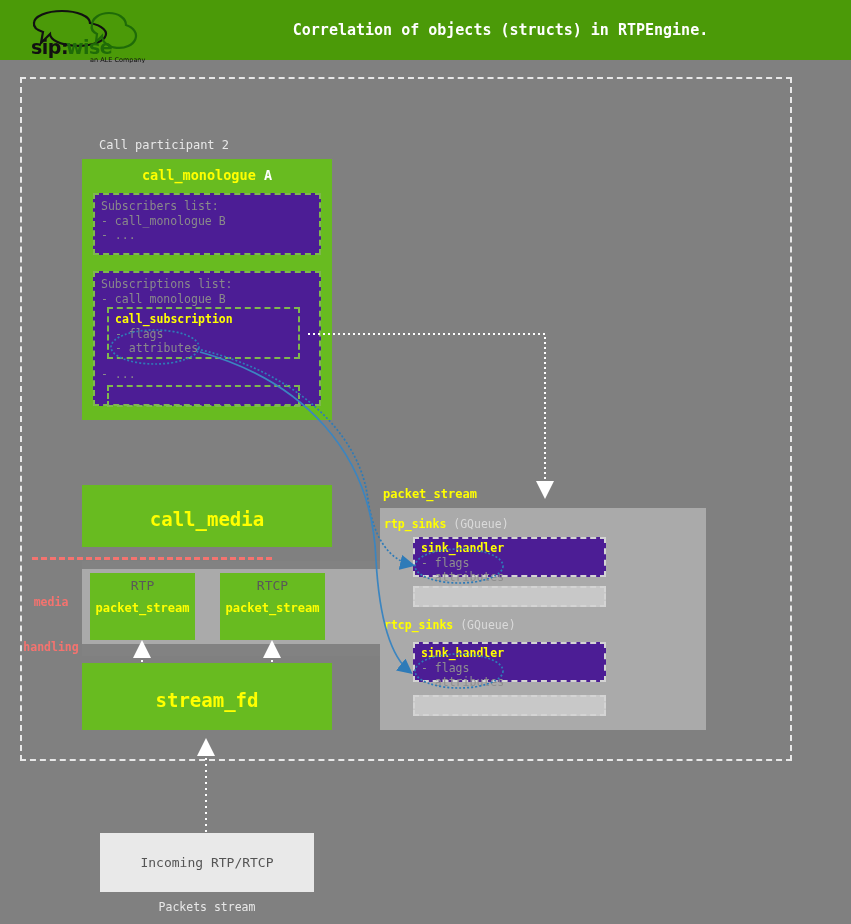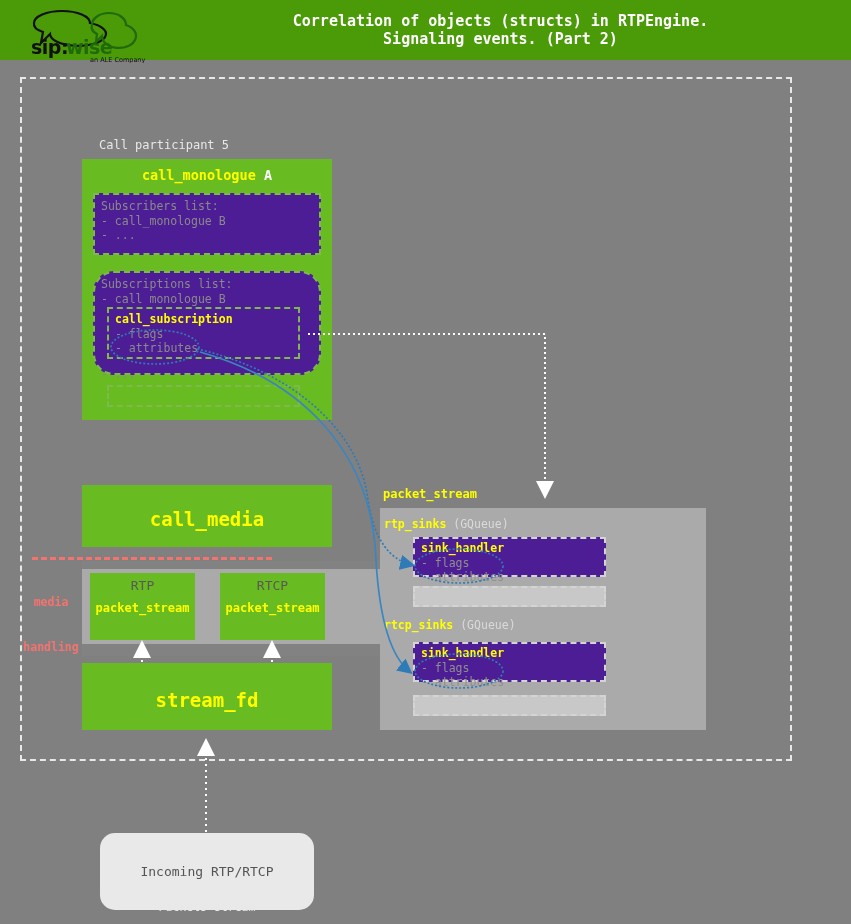--- a/index.html
+++ b/index.html
@@ -114,23 +114,23 @@
     color: #ffff00; font-size: 11.5px; font-weight: bold;
     line-height: 14.5px; white-space: pre;
   }
   .sh-box .ln {
     color: #8f8f8f; font-size: 11.5px; line-height: 14.5px; white-space: pre;
   }
   .sh-empty { position: absolute; background: #c8c8c8; border: 2px dashed #d4d4d4; }
 
   
   #incoming-box {
-    position: absolute; left: 100px; top: 833px; width: 214px; height: 77px;
+    position: absolute; left: 100px; top: 833px; width: 214px; height: 59px;
     background: #e9e9e9;
-    display: flex; align-items: center; justify-content: center; border-radius: 15px;
+    display: flex; align-items: center; justify-content: center;
   }
   #incoming-box span { color: #555555; font-size: 13px; white-space: pre; }
   #packets-label {
     position: absolute; left: 100px; top: 900px; width: 214px;
     text-align: center; color: #e8e8e8; font-size: 11.5px; white-space: pre;
   }
 
   
   #overlay { position: absolute; left: 0; top: 0; width: 851px; height: 924px; pointer-events: none; }
 </style>
@@ -146,38 +146,37 @@
       <path d="M64 18 a17 12 0 1 1 34 0 a17 12 0 1 1 -24 11 l-6 6 l1 -8 a14 9 0 0 1 -5 -9 z" fill="none" stroke="#1f6b08" stroke-width="2.2"></path>
 
       <text x="3" y="47" font-family="DejaVu Sans, sans-serif" font-size="19" font-weight="bold" fill="#111111" letter-spacing="-0.5">sip:</text>
 
       <text x="38" y="47" font-family="DejaVu Sans, sans-serif" font-size="19" font-weight="bold" fill="#1f6b08" letter-spacing="-0.5">wise</text>
       <text x="62" y="55" font-family="DejaVu Sans, sans-serif" font-size="6.5" fill="#111111">an ALE Company</text>
     </svg>
   </div>
   <div id="header-title">
     <div>Correlation of objects (structs) in RTPEngine.</div>
-    <div>Signaling events. (Part 2)</div>
   </div>
 </div>
 
 <div id="outer-region"></div>
 
-<div class="lbl-plain" style="left:99px; top:138px;">Call participant 5</div>
+<div class="lbl-plain" style="left:99px; top:138px;">Call participant 2</div>
 
 <div class="green-box" style="left:82px; top:159px; width:250px; height:261px;">
   <div class="gb-title" style="top:8px;"><span>call_monologue</span><span class="plainw"> A</span></div>
 
   <div class="pane-lg" style="left:11px; top:34px; width:228px; height:62px;">
     <div class="ln">Subscribers list:</div>
     <div class="ln">- call_monologue B</div>
     <div class="ln">- ...</div>
   </div>
 
-  <div class="pane-lg" style="left:11px; top:112px; width:228px; height:104px;border-radius:21px;">
+  <div class="pane-lg" style="left:11px; top:112px; width:228px; height:135px;">
     <div class="ln">Subscriptions list:</div>
     <div class="ln">- call monologue B</div>
 
     <div class="pane-inner" style="left:12px; top:34px; width:193px; height:52px;">
       <div class="hd">call_subscription</div>
       <div class="ln">- flags</div>
       <div class="ln">- attributes</div>
     </div>
 
     <div class="ln" style="position:absolute; left:6px; top:94px;">- ...</div>

